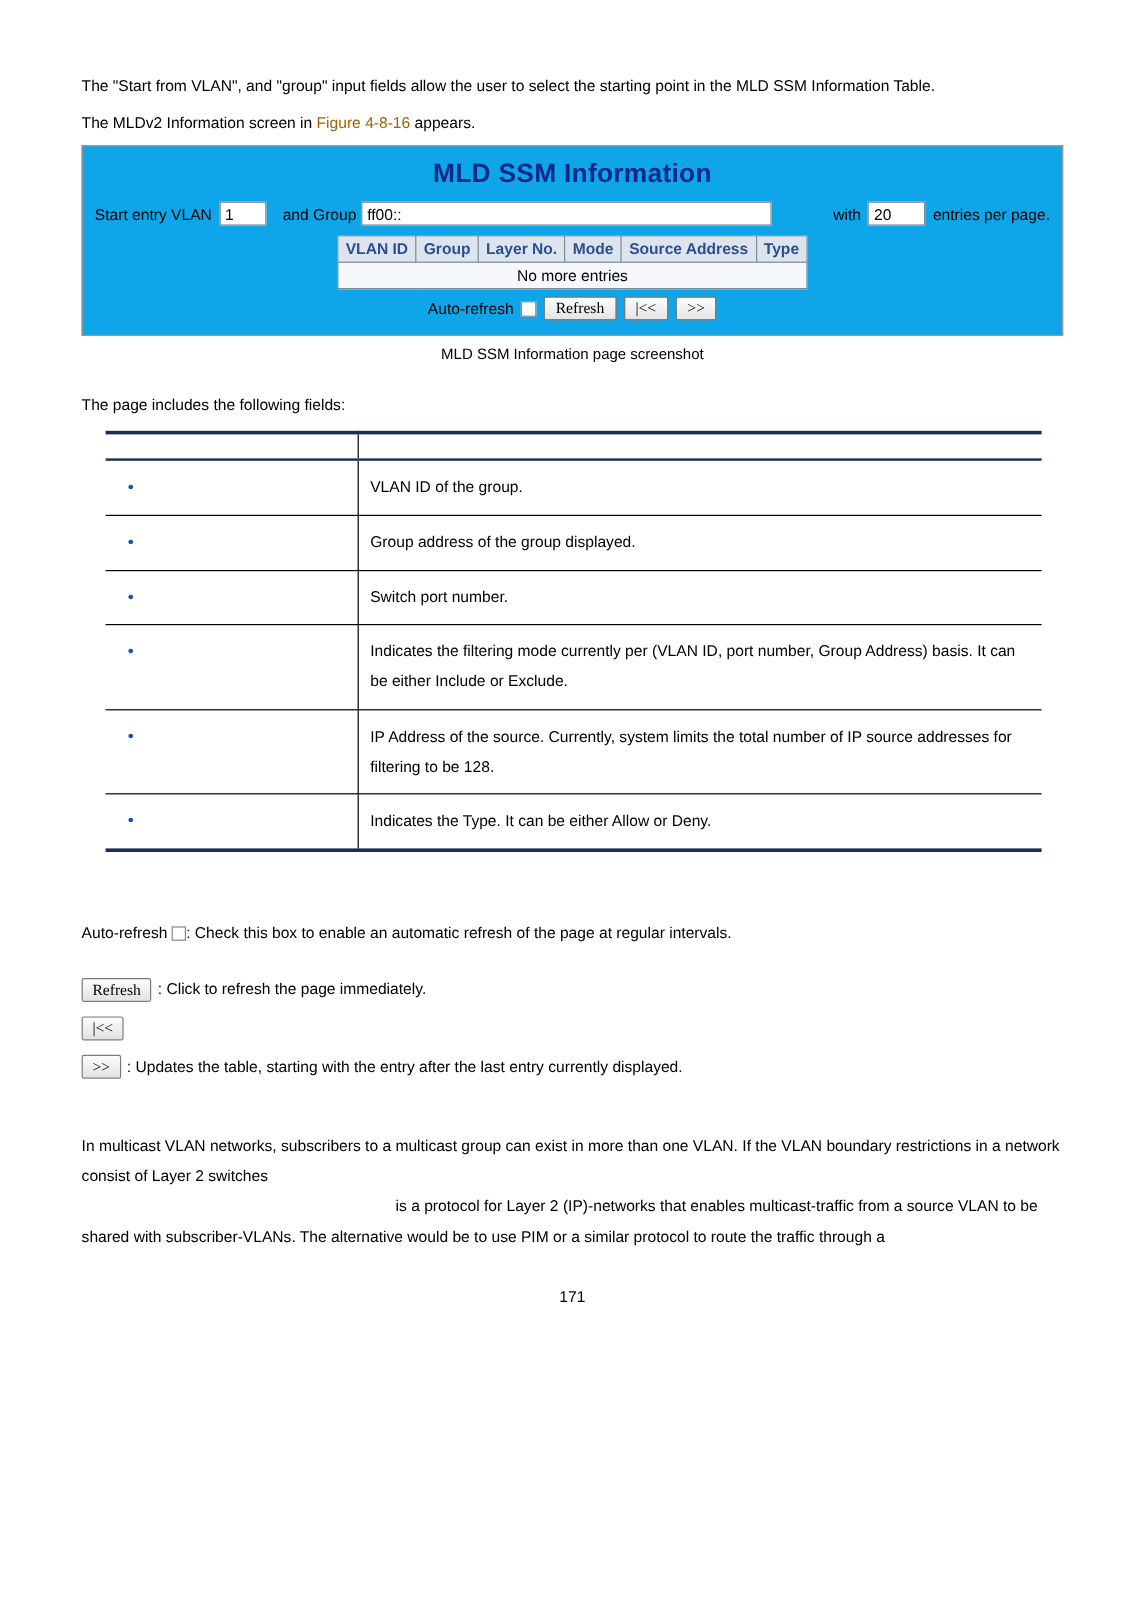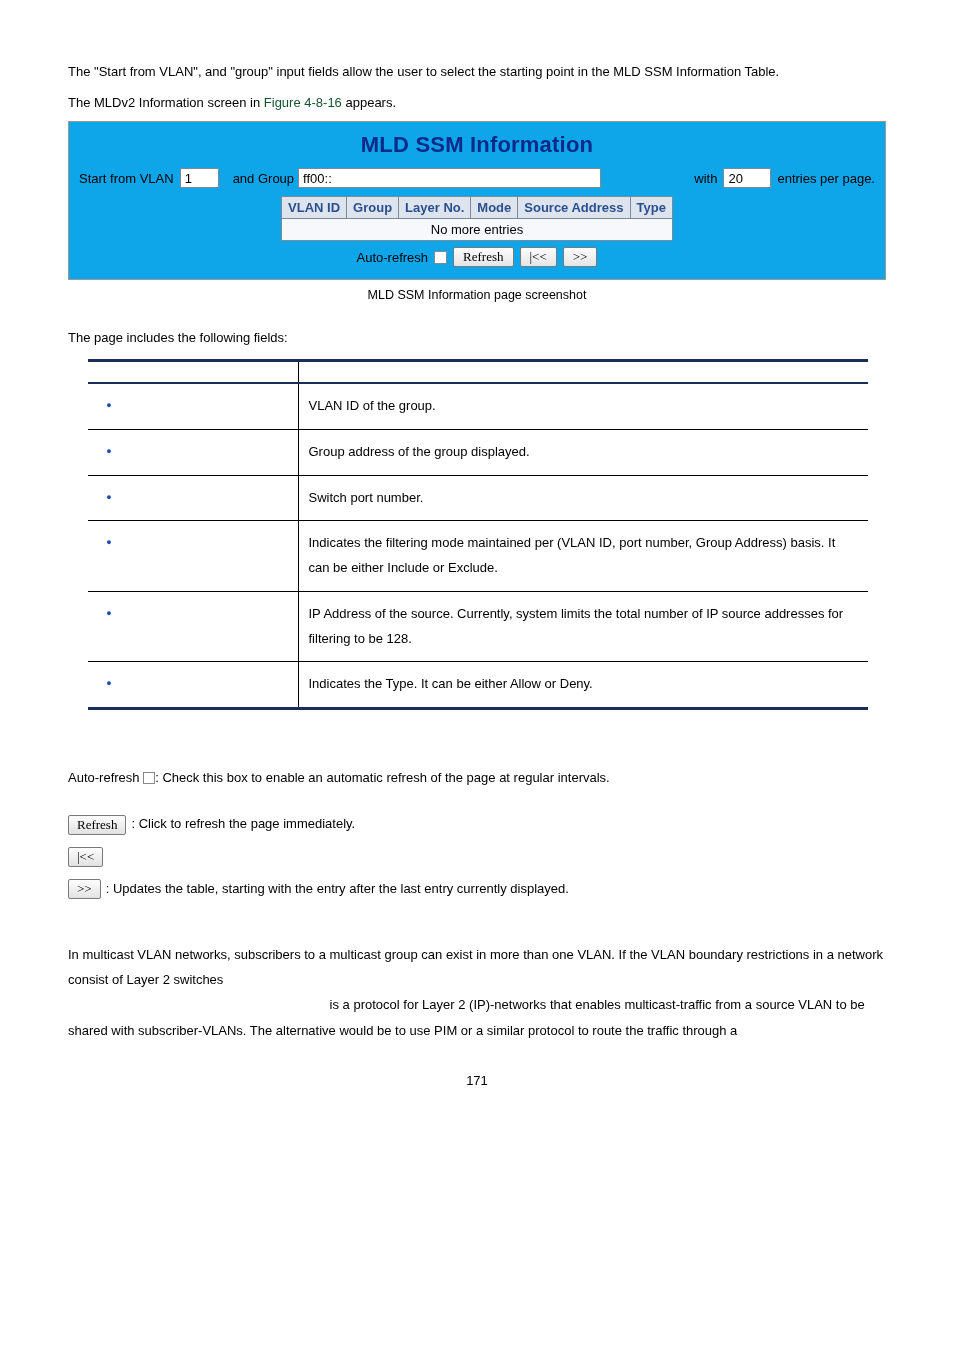--- a/index.html
+++ b/index.html
@@ -6,21 +6,21 @@
   body {
     margin: 0;
     font-family: Arial, Helvetica, sans-serif;
     font-size: 13px;
     color: #000;
     background: #fff;
     padding: 60px 68px 30px 68px;
     width: 954px;
   }
   .intro-text { line-height: 1.9; margin-bottom: 6px; }
-  .figure-link { color: #14532d; }
+  .figure-link { color: #a16207; }
   .panel {
     border: 1px solid #999;
     padding: 8px 10px 12px 10px;
     background: #0ea5e9;
     margin-bottom: 8px;
   }
   .panel-title {
     text-align: center;
     font-size: 22px;
     font-weight: bold;
@@ -36,21 +36,21 @@
   }
   .panel-input {
     border: 1px solid #7a8a99;
     height: 20px;
     padding: 0 4px;
     font-size: 13px;
     background: #fff;
     font-family: inherit;
   }
   .inp-vlan { width: 39px; margin-left: 2px; margin-right: 10px; }
-  .inp-group { width: 303px; margin-right: auto; }
+  .inp-group { width: 342px; margin-right: auto; }
   .inp-with { width: 48px; margin-left: 2px; margin-right: 2px; }
   .htable-wrap { display: flex; justify-content: center; margin-top: 2px; }
   .htable {
     border-collapse: collapse;
     background: #eef1f6;
   }
   .htable th {
     border: 1px solid #7a8a99;
     padding: 3px 6px;
     font-weight: bold;
@@ -139,21 +139,21 @@
 
 <div class="intro-text">The "Start from VLAN", and "group" input fields allow the user to select the starting point in the MLD SSM Information Table.</div>
 <div class="intro-text">
   <span>The MLDv2 Information screen in </span><span class="figure-link">Figure 4-8-16</span><span> appears.</span>
 </div>
 
 <div class="panel">
   <div class="panel-title">MLD SSM Information</div>
 
   <div class="panel-row1">
-    <span>Start from VLAN</span>
+    <span>Start entry VLAN</span>
     <input class="panel-input inp-vlan" value="1" style="">
     <span>and Group</span>
     <input class="panel-input inp-group" value="ff00::" style="">
     <span>with</span>
     <input class="panel-input inp-with" value="20" style="">
     <span>entries per page.</span>
   </div>
 
   <div class="htable-wrap">
     <table class="htable">
@@ -199,21 +199,21 @@
   <tr>
     <td class="left"><span class="bullet">●</span></td>
     <td>Group address of the group displayed.</td>
   </tr>
   <tr>
     <td class="left"><span class="bullet">●</span></td>
     <td>Switch port number.</td>
   </tr>
   <tr>
     <td class="left"><span class="bullet">●</span></td>
-    <td>Indicates the filtering mode maintained per (VLAN ID, port number, Group Address) basis. It can be either Include or Exclude.</td>
+    <td>Indicates the filtering mode currently per (VLAN ID, port number, Group Address) basis. It can be either Include or Exclude.</td>
   </tr>
   <tr>
     <td class="left"><span class="bullet">●</span></td>
     <td>IP Address of the source. Currently, system limits the total number of IP source addresses for filtering to be 128.</td>
   </tr>
   <tr>
     <td class="left"><span class="bullet">●</span></td>
     <td>Indicates the Type. It can be either Allow or Deny.</td>
   </tr>
 </tbody>

